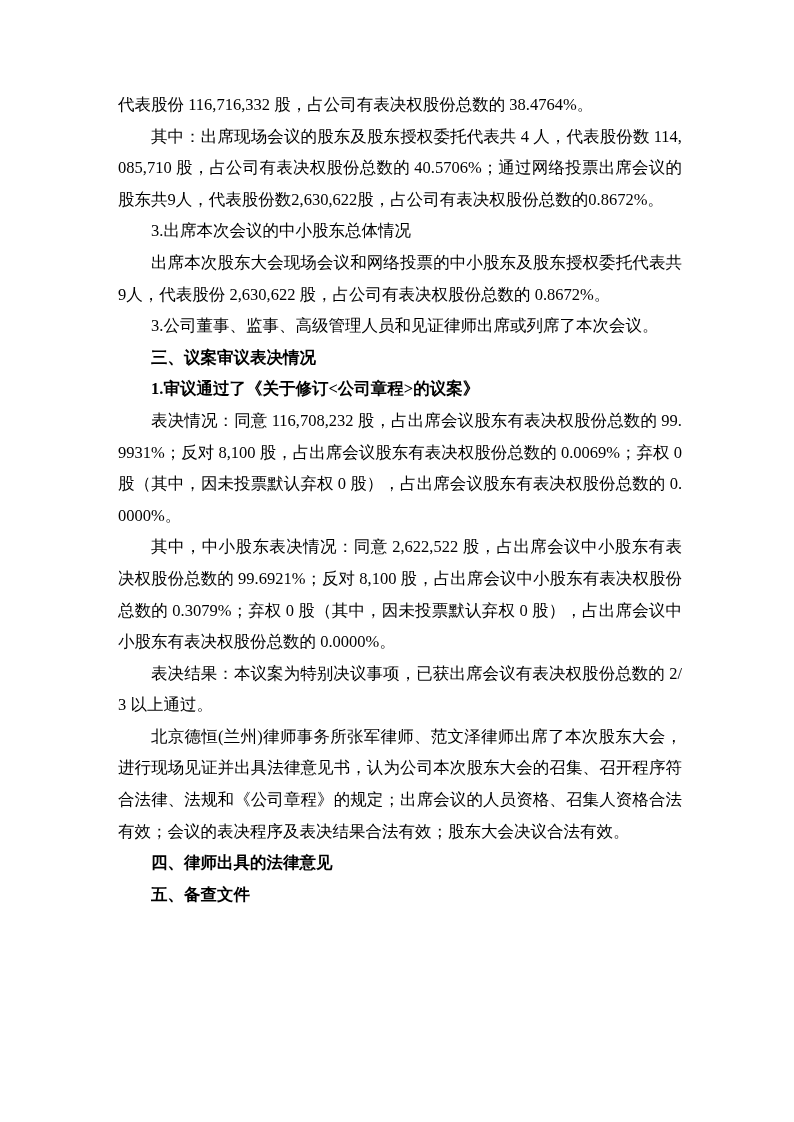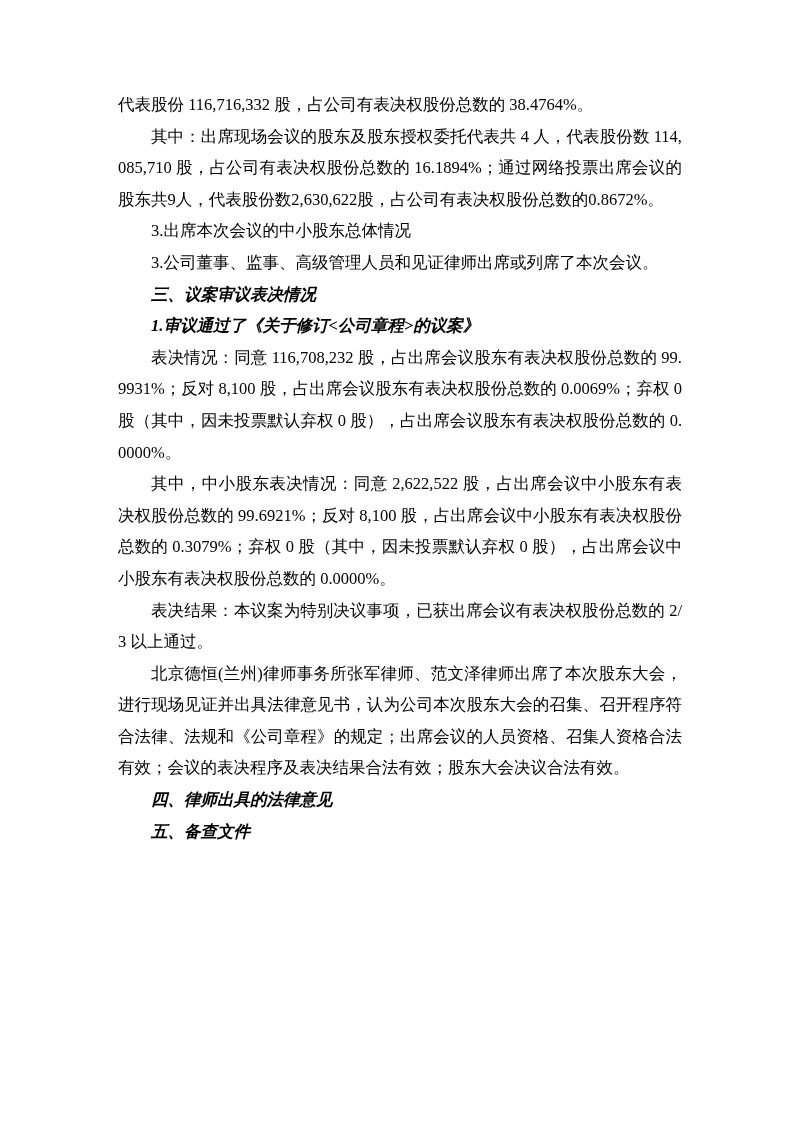--- a/index.html
+++ b/index.html
@@ -27,30 +27,30 @@
     text-justify: inter-ideograph;
     text-indent: 2em;
     word-break: break-all;
   }
   .para.no-indent {
     text-indent: 0;
   }
   .heading {
     font-weight: bold;
     text-align: left;
-    font-style: italic;
   }
 </style>
 </head>
 <body>
 
 <div class="page">
   <p class="para no-indent">代表股份 116,716,332 股，占公司有表决权股份总数的 38.4764%。</p>
-  <p class="para">其中：出席现场会议的股东及股东授权委托代表共 4 人，代表股份数 114,085,710 股，占公司有表决权股份总数的 16.1894%；通过网络投票出席会议的股东共9人，代表股份数2,630,622股，占公司有表决权股份总数的0.8672%。</p>
+  <p class="para">其中：出席现场会议的股东及股东授权委托代表共 4 人，代表股份数 114,085,710 股，占公司有表决权股份总数的 40.5706%；通过网络投票出席会议的股东共9人，代表股份数2,630,622股，占公司有表决权股份总数的0.8672%。</p>
   <p class="para">3.出席本次会议的中小股东总体情况</p>
+  <p class="para">出席本次股东大会现场会议和网络投票的中小股东及股东授权委托代表共9人，代表股份 2,630,622 股，占公司有表决权股份总数的 0.8672%。</p>
   <p class="para">3.公司董事、监事、高级管理人员和见证律师出席或列席了本次会议。</p>
   <p class="para heading">三、议案审议表决情况</p>
   <p class="para heading">1.审议通过了《关于修订&lt;公司章程&gt;的议案》</p>
   <p class="para">表决情况：同意 116,708,232 股，占出席会议股东有表决权股份总数的 99.9931%；反对 8,100 股，占出席会议股东有表决权股份总数的 0.0069%；弃权 0 股（其中，因未投票默认弃权 0 股），占出席会议股东有表决权股份总数的 0.0000%。</p>
   <p class="para">其中，中小股东表决情况：同意 2,622,522 股，占出席会议中小股东有表决权股份总数的 99.6921%；反对 8,100 股，占出席会议中小股东有表决权股份总数的 0.3079%；弃权 0 股（其中，因未投票默认弃权 0 股），占出席会议中小股东有表决权股份总数的 0.0000%。</p>
   <p class="para">表决结果：本议案为特别决议事项，已获出席会议有表决权股份总数的 2/3 以上通过。</p>
   <p class="para">北京德恒(兰州)律师事务所张军律师、范文泽律师出席了本次股东大会，进行现场见证并出具法律意见书，认为公司本次股东大会的召集、召开程序符合法律、法规和《公司章程》的规定；出席会议的人员资格、召集人资格合法有效；会议的表决程序及表决结果合法有效；股东大会决议合法有效。</p>
   <p class="para heading">四、律师出具的法律意见</p>
   <p class="para heading">五、备查文件</p>
 </div>

